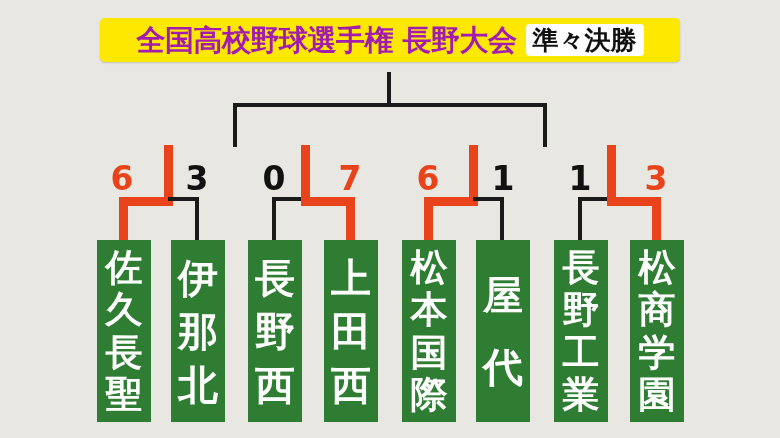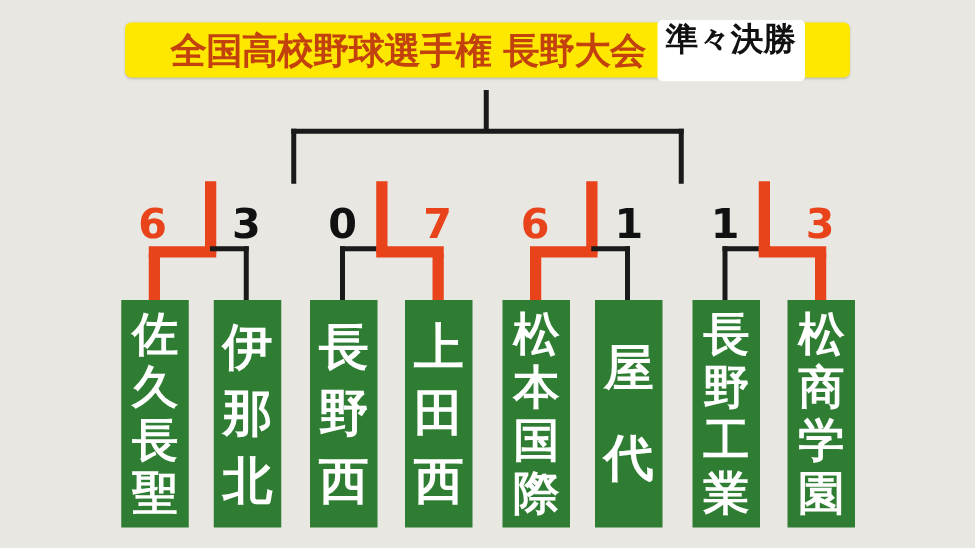--- a/index.html
+++ b/index.html
@@ -12,28 +12,28 @@
   #stage{position:absolute;left:0;top:0;width:780px;height:438px;}
 
   
   .title-bar{
     position:absolute;left:100px;top:18px;width:580px;height:44px;
     background:#ffe800;border-radius:5px;
     display:flex;align-items:center;justify-content:center;
     box-shadow:0 1px 2px rgba(0,0,0,.18);
   }
   .title-main{
-    font-size:29px;font-weight:bold;color:#c2410c;
+    font-size:29px;font-weight:bold;color:#a21caf;
     letter-spacing:-0.5px;line-height:1;
     font-family:"DejaVu Sans","Liberation Sans",sans-serif;
     white-space:nowrap;
   }
   .title-badge{
     margin-left:9px;background:#ffffff;border-radius:4px;
-    padding:3px 7px 20px 7px;
+    padding:3px 7px 3px 7px;
     font-size:26px;font-weight:bold;color:#111;
     line-height:1;white-space:nowrap;
   }
 
   
   .ln{position:absolute;}
   .blk{background:#1a1a1a;}
   .org{background:#e8431a;}
 
   

